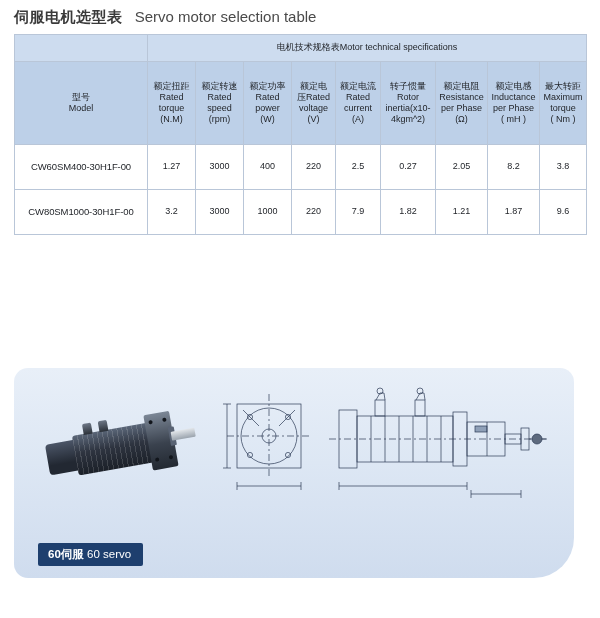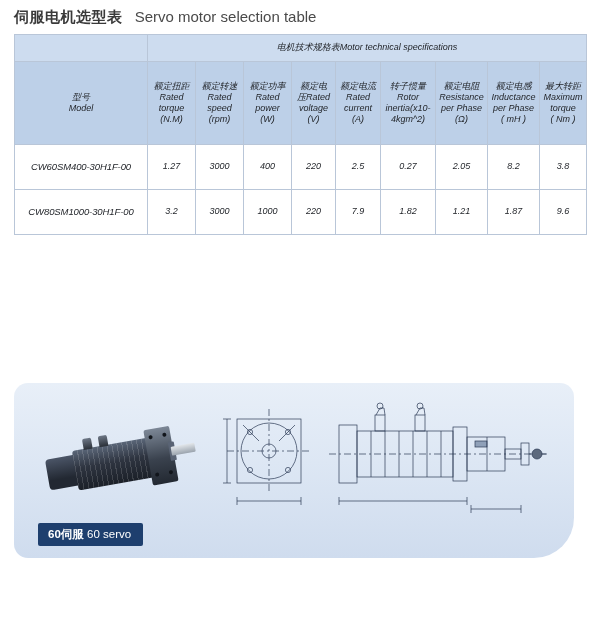--- a/index.html
+++ b/index.html
@@ -40,21 +40,20 @@
   .table-wrap {
     position: absolute;
     left: 14px;
     top: 34px;
     width: 572px;
   }
   table.spec {
     border-collapse: collapse;
     width: 572px;
     table-layout: fixed;
-    font-style: italic;
   }
   table.spec td, table.spec th {
     border: 1px solid #b9c6d8;
     font-size: 9px;
     text-align: center;
     vertical-align: middle;
     padding: 2px 1px;
     line-height: 1.25;
     color: #23262b;
     font-weight: normal;
@@ -86,24 +85,23 @@
     letter-spacing: -0.1px;
   }
   .hdr-cell .l { display: block; text-align: center; }
 
   
   .panel {
     position: absolute;
     left: 14px;
     top: 368px;
     width: 560px;
-    height: 175px;
+    height: 210px;
     background: linear-gradient(to bottom, #e8eff8 0%, #dde7f4 45%, #cfdcee 100%);
     border-radius: 14px 14px 40px 14px;
-    margin-top: 15px;
   }
   .photo-area {
     position: absolute;
     left: 18px;
     top: 18px;
     width: 175px;
     height: 130px;
   }
 
   

